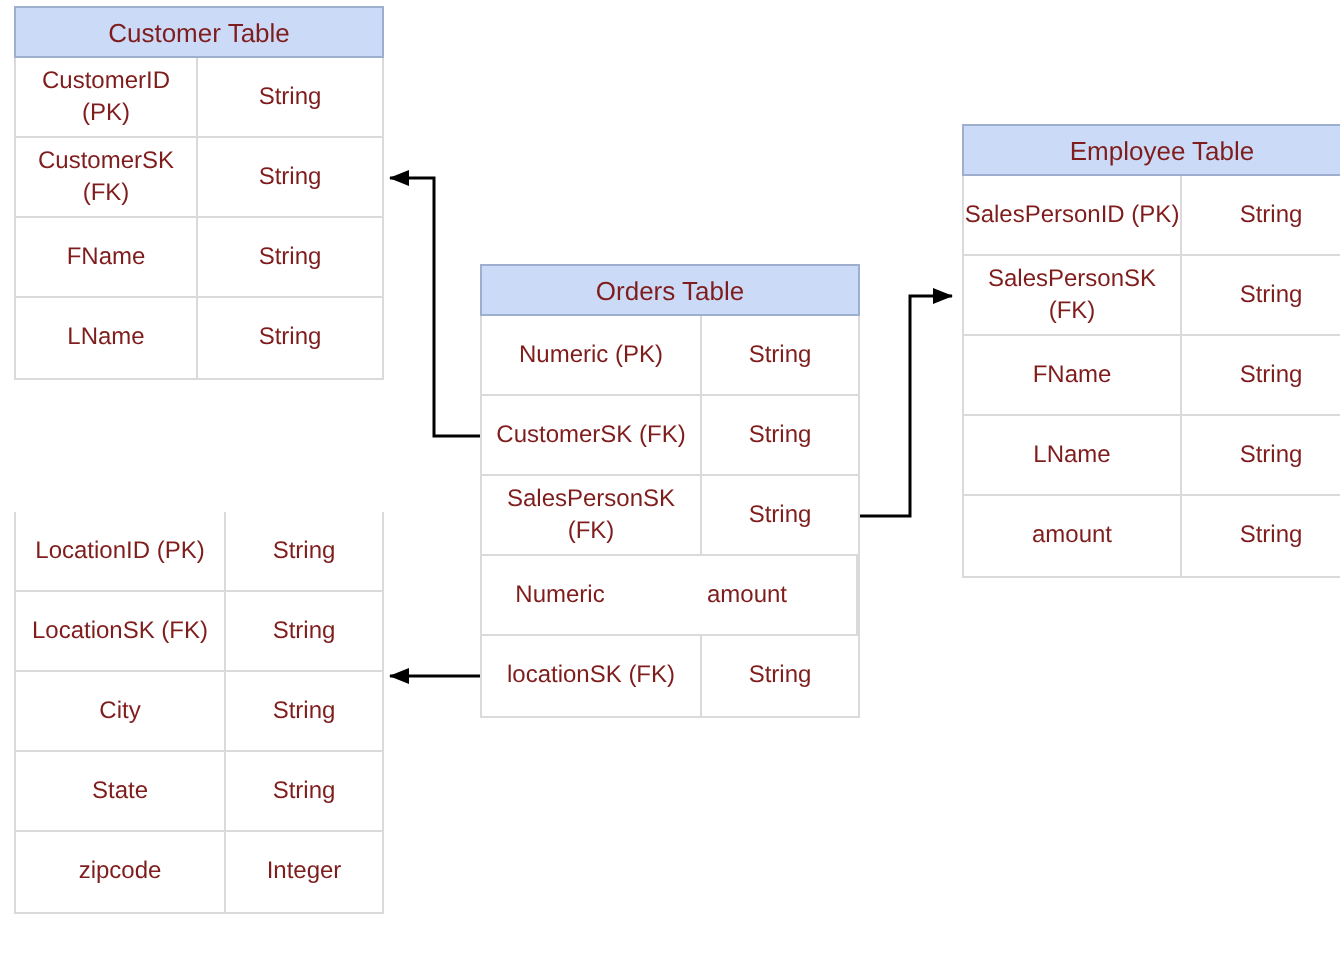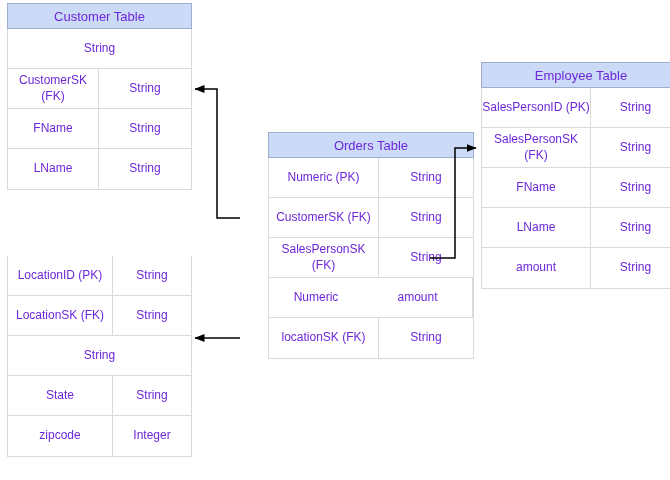--- a/index.html
+++ b/index.html
@@ -3,21 +3,21 @@
 <meta charset="utf-8">
 <style>
   html, body { margin: 0; padding: 0; background: #ffffff; }
   #canvas {
     position: relative;
     width: 670px;
     height: 480px;
     background: #ffffff;
     overflow: hidden;
     font-family: "Liberation Sans", sans-serif;
-    color: #6d28d9;
+    color: #7f1d1d;
   }
   .tbl { position: absolute; background: #ffffff; }
   .tbl-hd {
     height: 26px;
     background: #CBDAF7;
     border: 1px solid #9DAECE;
     box-sizing: border-box;
     display: flex;
     align-items: center;
     justify-content: center;
@@ -45,21 +45,21 @@
     line-height: 1.3;
     white-space: pre-line;
     box-sizing: border-box;
     overflow: hidden;
   }
   .c1 { border-right: 1px solid #DADADA; }
   .c2 { flex: 1; text-align: right; }
 
   .tbl-customer { left: 7px;   top: 3px;   width: 185px; }
   .tbl-customer .c1 { width: 91px; }
-  .tbl-orders   { left: 240px; top: 132px; width: 206px; margin-left: 28px; }
+  .tbl-orders   { left: 240px; top: 132px; width: 190px; }
   .tbl-orders .c1 { width: 110px; }
   .tbl-employee { left: 481px; top: 62px;  width: 200px; }
   .tbl-employee .c1 { width: 109px; }
   .tbl-location { left: 7px;   top: 256px; width: 185px; }
   .tbl-location .c1 { width: 105px; }
 
   #connectors {
     position: absolute;
     left: 0; top: 0;
     pointer-events: none;
@@ -73,20 +73,21 @@
 </style>
 </head>
 <body>
 
 <div id="canvas">
 
   <div class="tbl tbl-customer">
     <div class="tbl-hd">Customer Table</div>
     <div class="tbl-body">
       <div class="row">
+        <div class="cell c1">CustomerID (PK)</div>
         <div class="cell c2">String</div>
       </div>
       <div class="row">
         <div class="cell c1">CustomerSK
 (FK)</div>
         <div class="cell c2">String</div>
       </div>
       <div class="row">
         <div class="cell c1">FName</div>
         <div class="cell c2">String</div>
@@ -156,20 +157,21 @@
     <div class="tbl-body">
       <div class="row">
         <div class="cell c1">LocationID (PK)</div>
         <div class="cell c2">String</div>
       </div>
       <div class="row">
         <div class="cell c1">LocationSK (FK)</div>
         <div class="cell c2">String</div>
       </div>
       <div class="row">
+        <div class="cell c1">City</div>
         <div class="cell c2">String</div>
       </div>
       <div class="row">
         <div class="cell c1">State</div>
         <div class="cell c2">String</div>
       </div>
       <div class="row">
         <div class="cell c1">zipcode</div>
         <div class="cell c2">Integer</div>
       </div>

